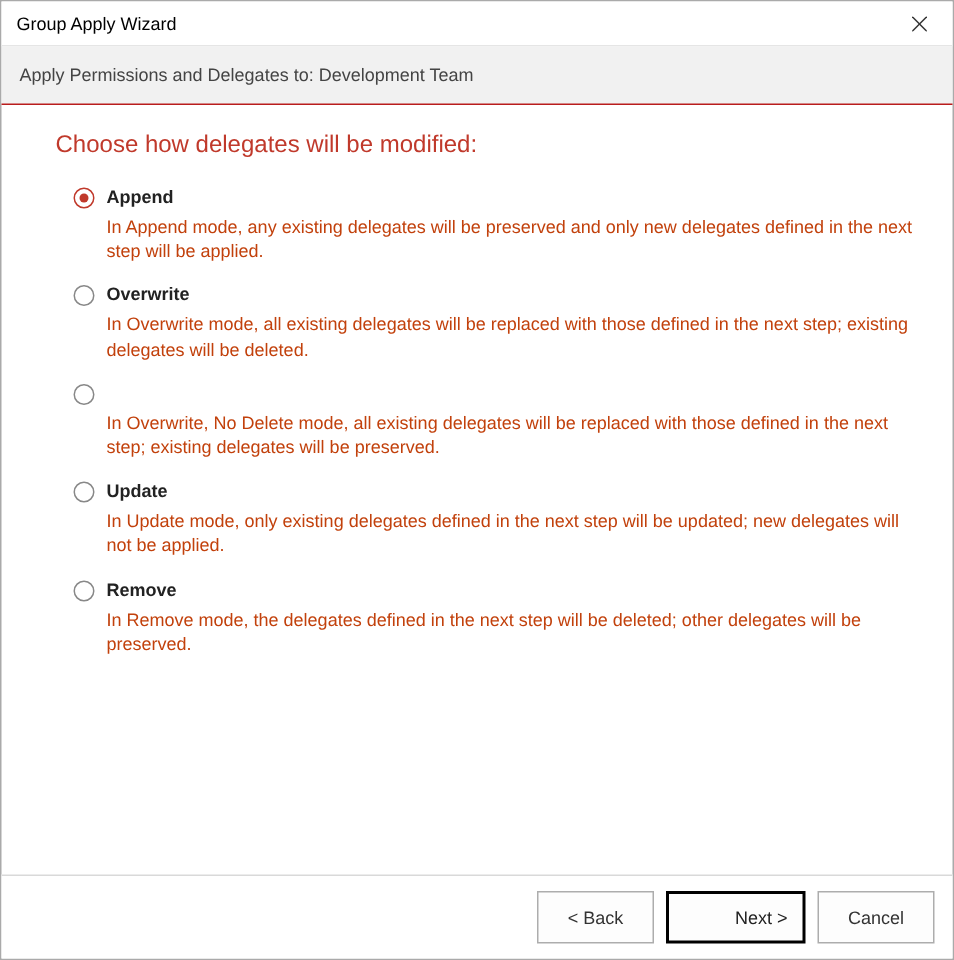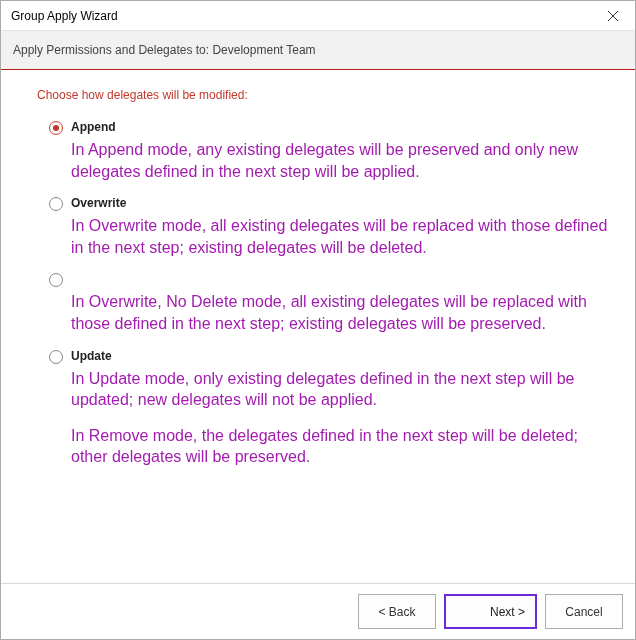--- a/index.html
+++ b/index.html
@@ -43,21 +43,21 @@
     font-size: 12px;
     color: #444;
   }
   .content {
     flex: 1;
     padding: 18px 26px 0 36px;
     overflow: auto;
   }
   .heading {
     color: #c0392b;
-    font-size: 12px;
+    font-size: 16px;
     font-weight: 400;
     margin: 0 0 18px 0;
   }
   .options { padding-left: 12px; }
   .option {
     display: flex;
     align-items: flex-start;
     margin-bottom: 4px;
   }
   .radio {
@@ -81,22 +81,22 @@
     border-radius: 50%;
   }
   .opt-body { flex: 1; }
   .opt-label {
     font-weight: 600;
     color: #222;
     font-size: 12px;
     cursor: pointer;
   }
   .opt-desc {
-    color: #a21caf;
-    font-size: 16px;
+    color: #c2410c;
+    font-size: 12px;
     line-height: 1.35;
     margin: 3px 0 14px 22px;
   }
   .footer {
     border-top: 1px solid #d9d9d9;
     padding: 10px 12px;
     display: flex;
     justify-content: flex-end;
     gap: 8px;
     background: #fff;
@@ -106,21 +106,21 @@
     height: 35px;
     border: 1px solid #adadad;
     background: #fdfdfd;
     font-size: 12px;
     color: #333;
     cursor: pointer;
     padding: 0 10px;
     font-family: inherit;
   }
   .btn.primary {
-    border: 2px solid #6d28d9;
+    border: 2px solid #000000;
     color: #222;
     line-height: 20px;
     padding-left: 44px;
   }
 </style>
 </head>
 <body>
 
 <div class="window">
   <div class="titlebar">
@@ -164,20 +164,26 @@
       <div class="opt-desc">In Overwrite, No Delete mode, all existing delegates will be replaced with those defined in the next step; existing delegates will be preserved.</div>
 
       <div class="option">
         <div class="radio"></div>
         <div class="opt-body">
           <div class="opt-label">Update</div>
         </div>
       </div>
       <div class="opt-desc">In Update mode, only existing delegates defined in the next step will be updated; new delegates will not be applied.</div>
 
+      <div class="option">
+        <div class="radio"></div>
+        <div class="opt-body">
+          <div class="opt-label">Remove</div>
+        </div>
+      </div>
       <div class="opt-desc">In Remove mode, the delegates defined in the next step will be deleted; other delegates will be preserved.</div>
 
     </div>
   </div>
 
   <div class="footer">
     <button class="btn">&lt; Back</button>
     <button class="btn primary">Next &gt;</button>
     <button class="btn">Cancel</button>
   </div>

